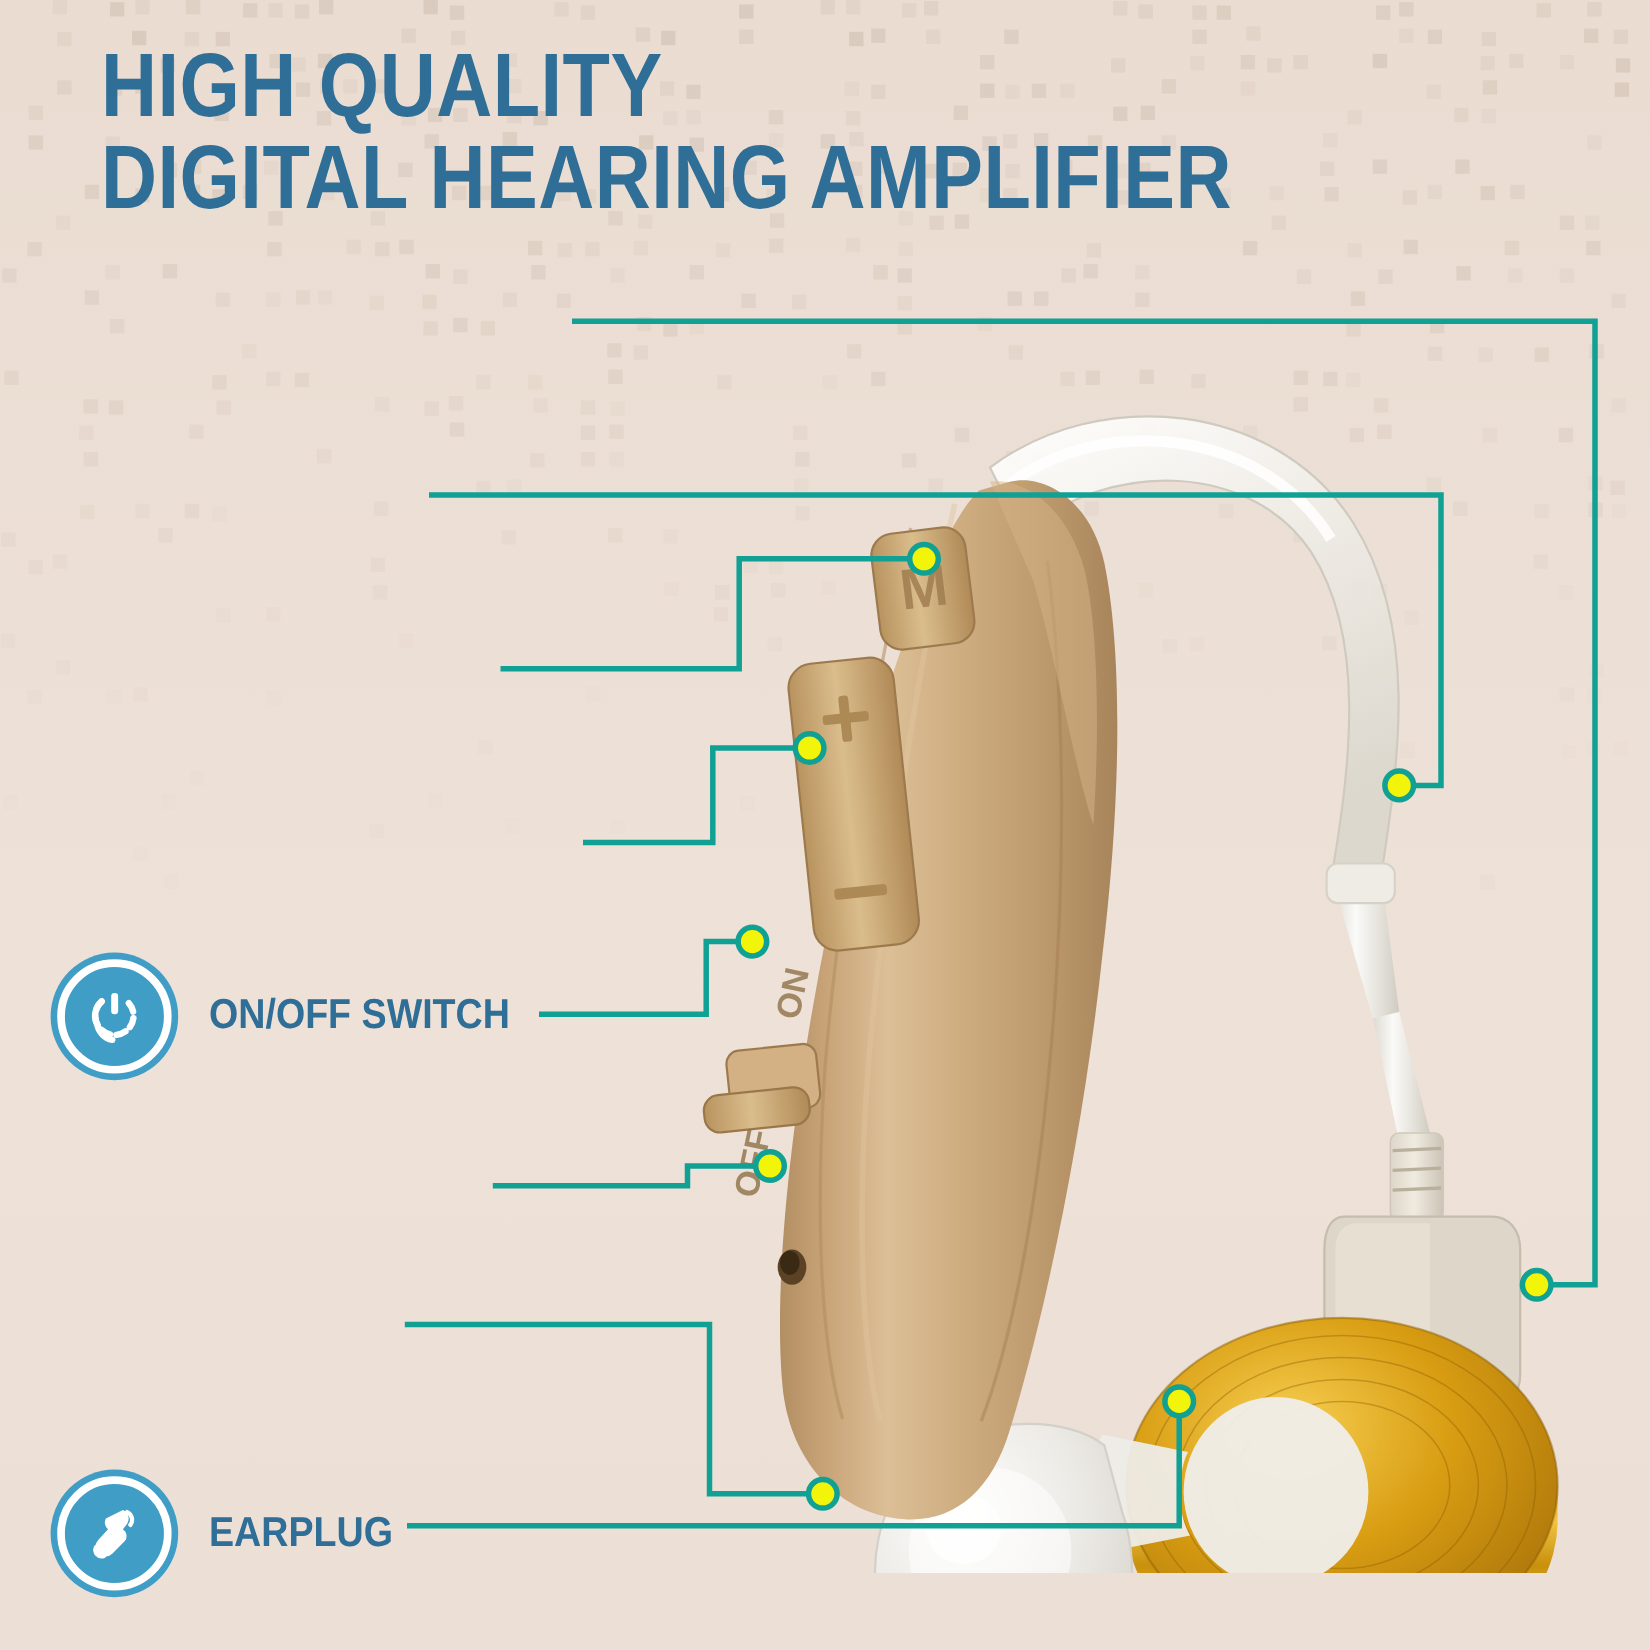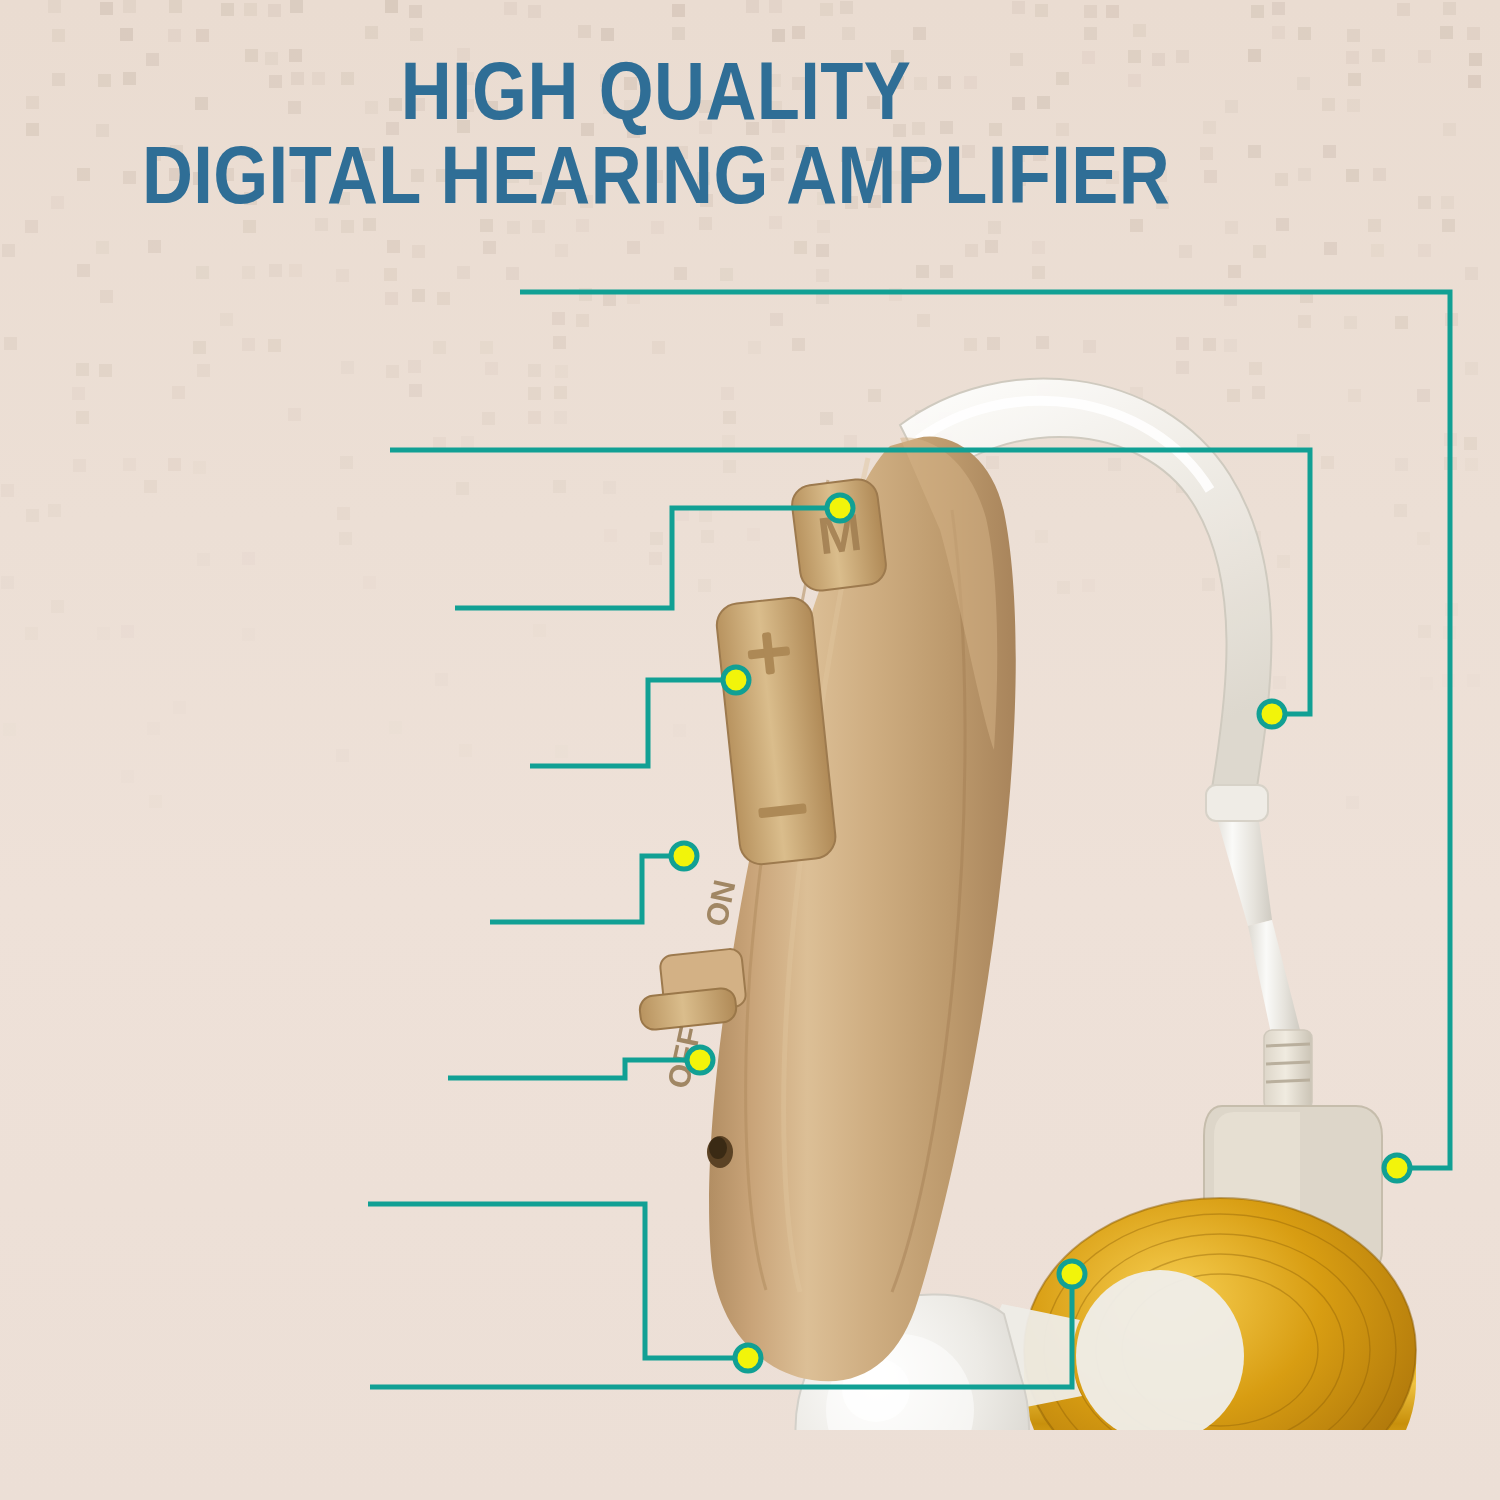--- a/index.html
+++ b/index.html
@@ -35,24 +35,24 @@
   .px {
     position: absolute;
     background: #d6c7ba;
     width: 13px;
     height: 13px;
   }
 
   
   #title-block {
     position: absolute;
-    top: 51px;
+    top: 38px;
     left: 0;
     width: 1312px;
-    text-align: center;
+    text-align: left;
     z-index: 6;
   }
   .title-line {
     color: #2f6e96;
     font-weight: 700;
     letter-spacing: 0.5px;
     line-height: 0.97;
     white-space: nowrap;
     transform: scaleX(0.86);
     transform-origin: center;
@@ -677,18 +677,38 @@
       <circle cx="1072" cy="1274" r="13" fill="#f2f40a" stroke="#11a094" stroke-width="5"></circle>
     </g>
   </svg>
 
   <div id="label-column">
 
 
 
 
 
-
-
-
+    <div class="feature-row" style="top:868px">
+      <span class="feature-icon">
+        <svg viewBox="0 0 64 64">
+          <rect x="29" y="10" width="6.5" height="20" rx="3" fill="#ffffff"></rect>
+          <path d="M20 18 a18 18 0 1 0 24 0" fill="none" stroke="#ffffff" stroke-width="6" stroke-linecap="round" stroke-dasharray="9 6"></path>
+          <path d="M20 18 a18 18 0 0 0 -4 22 a18 18 0 0 0 14 14" fill="none" stroke="#ffffff" stroke-width="6" stroke-linecap="round"></path>
+        </svg>
+      </span>
+      <span class="feature-label">ON/OFF SWITCH</span>
+    </div>
+
+
+
+    <div class="feature-row" style="top:1338px">
+      <span class="feature-icon">
+        <svg viewBox="0 0 64 64" fill="#ffffff">
+          <path d="M40 10 a9 9 0 0 1 4 13 l-4 5 a8 8 0 0 1 2 11 l-12 12 a9 9 0 0 1 -13 -13 l 9 -10 a8 8 0 0 1 -2 -10 Z"></path>
+          <path d="M13 44 l 8 -9 a9 9 0 0 1 11 11 l -9 9 a8 8 0 0 1 -10 -11 Z"></path>
+          <path d="M44 12 a8 8 0 0 1 3 12" fill="none" stroke="#ffffff" stroke-width="4" stroke-linecap="round"></path>
+        </svg>
+      </span>
+      <span class="feature-label">EARPLUG</span>
+    </div>
 
   </div>
 </div>
 
 </body></html>

